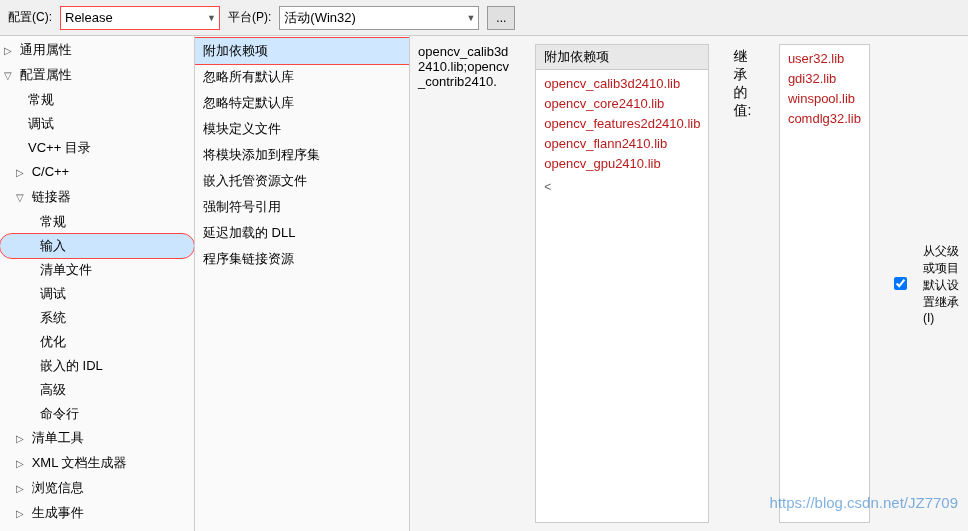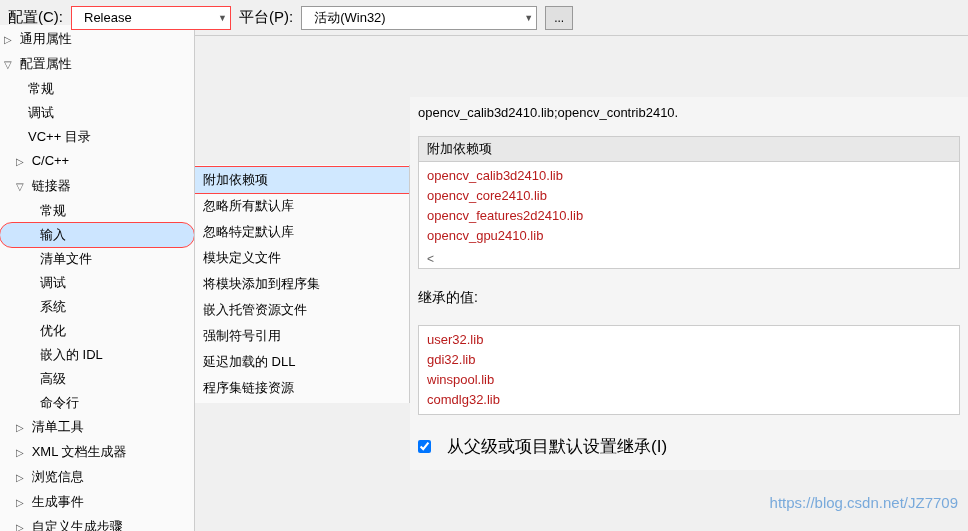--- a/index.html
+++ b/index.html
@@ -17,70 +17,69 @@
     .toolbar {
       display: flex;
       align-items: center;
       background: #f0f0f0;
       border-bottom: 1px solid #ccc;
       padding: 4px 8px;
       height: 36px;
       gap: 8px;
     }
     .toolbar-label {
-      font-size: 15px;
+      font-size: 12px;
       color: #000;
     }
     .toolbar-select {
       height: 24px;
       font-size: 13px;
       border: 1px solid #f44;
       background: white;
-      padding: 0 12px;
+      padding: 0 4px;
       width: 160px;
       appearance: none;
       -webkit-appearance: none;
       cursor: pointer;
     }
     .select-wrapper {
       position: relative;
       display: inline-block;
     }
     .select-wrapper::after {
       content: "▼";
       font-size: 9px;
       position: absolute;
       right: 4px;
       top: 50%;
       transform: translateY(-50%);
       pointer-events: none;
       color: #555;
     }
     .toolbar-select-wide {
-      width: 236px;
+      width: 200px;
       border: 1px solid #999;
     }
     .toolbar-btn {
       height: 24px;
       background: #e0e0e0;
       border: 1px solid #999;
       padding: 0 8px;
       font-size: 12px;
       cursor: pointer;
       min-width: 24px;
       display: flex;
       align-items: center;
       justify-content: center;
     }
 
     
     .main {
       display: flex;
       height: calc(531px - 36px);
-      align-items: center;
     }
 
     
     .tree-panel {
       width: 195px;
       min-width: 195px;
       background: #fafafa;
       border-right: 1px solid #ccc;
       overflow-y: auto;
       padding: 2px 0;
@@ -132,22 +131,22 @@
     .middle-item.selected { background: #cce5ff; }
     .middle-item.highlighted { background: #d0e8ff; outline: 1px solid #f44; }
 
     
     .right-panel {
       flex: 1;
       background: #f5f5f5;
       padding: 8px;
       overflow-y: auto;
       display: flex;
-      flex-direction: column;
-      gap: 16px;
+      flex-direction: row;
+      gap: 24px;
     }
 
     .right-header {
       font-size: 13px;
       font-weight: normal;
       color: #000;
       word-break: break-all;
     }
 
     .right-box {
@@ -187,21 +186,21 @@
       display: flex;
       align-items: center;
       gap: 4px;
       padding: 4px 0;
     }
     .checkbox-row input[type=checkbox] {
       width: 13px;
       height: 13px;
     }
     .checkbox-label {
-      font-size: 17px;
+      font-size: 12px;
       margin-left: 12px;
     }
 
     .watermark {
       position: absolute;
       bottom: 20px;
       right: 10px;
       font-size: 15px;
       color: rgba(0,100,200,0.5);
       pointer-events: none;
@@ -262,20 +261,21 @@
 
   <div class="right-panel">
     <div class="right-header">opencv_calib3d2410.lib;opencv_contrib2410.</div>
 
     <div class="right-box">
       <div class="right-box-title">附加依赖项</div>
       <div class="right-box-content" id="libs-list">
       <div class="lib-entry">opencv_calib3d2410.lib</div>
           <div class="lib-entry">opencv_core2410.lib</div>
           <div class="lib-entry">opencv_features2d2410.lib</div>
+          <div class="lib-entry">opencv_flann2410.lib</div>
           <div class="lib-entry">opencv_gpu2410.lib</div>
         </div>
       <div class="scroll-indicator">&lt;</div>
     </div>
 
     <div class="inherited-label">继承的值:</div>
 
     <div class="right-box">
       <div class="right-box-content" id="inherited-libs-list">
           <div class="lib-entry">user32.lib</div>

